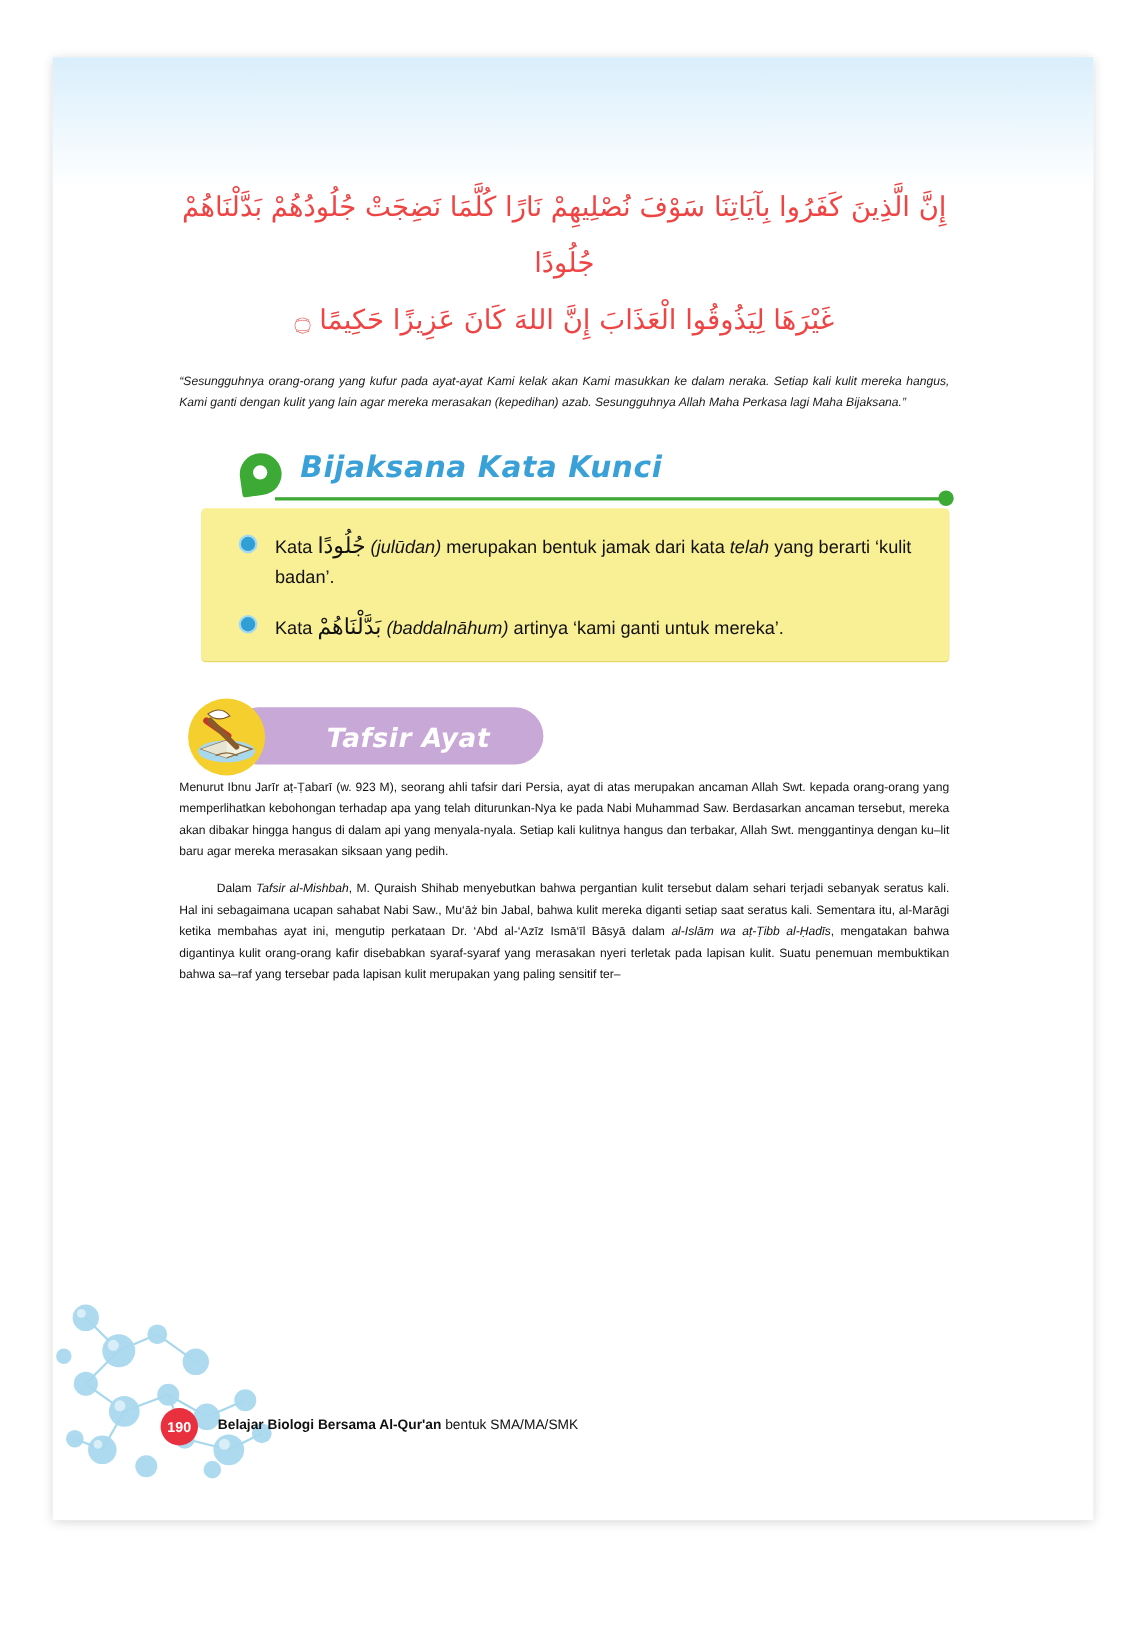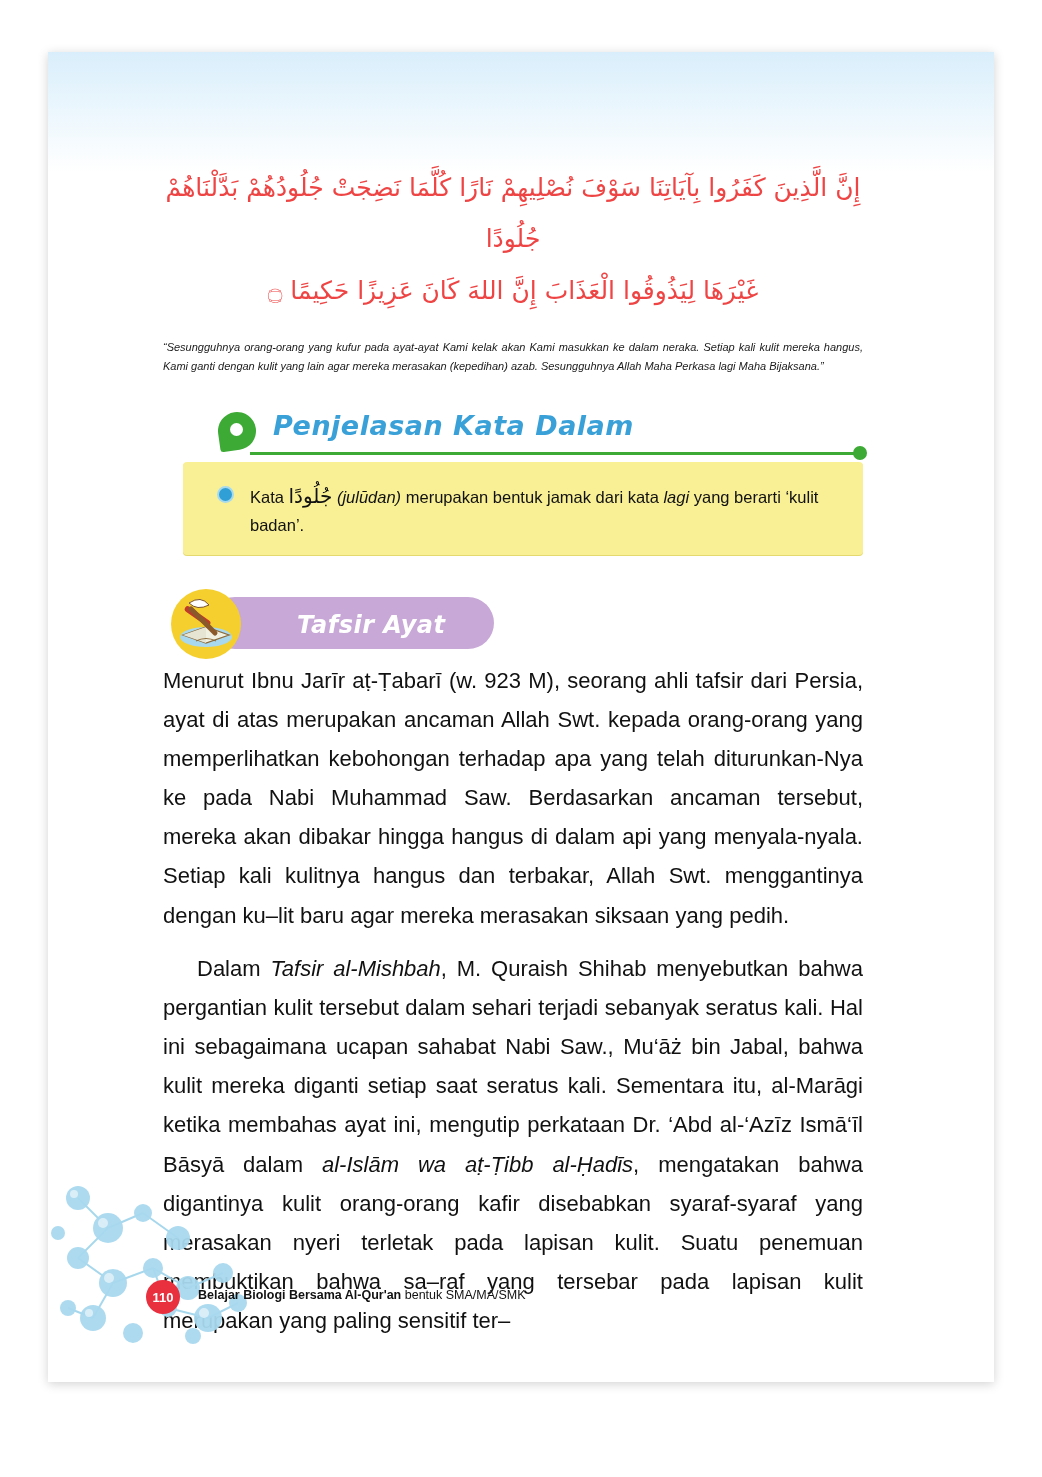--- a/index.html
+++ b/index.html
@@ -156,21 +156,21 @@
     position:absolute;
     left:8px; top:0px;
     width:70px;height:70px;border-radius:50%;
     background:#f4cf2e;
     overflow:hidden;
   }
   .tafsir-circle svg{position:absolute;left:0;top:0;}
 
   
   .body-par{
-    font-size:22px;
+    font-size:11px;
     line-height:1.78;
     color:#111;
     text-align:justify;
     margin-bottom:4px;
   }
   .body-par.indent{ text-indent:34px; margin-top:14px;}
   .body-par i{font-style:italic;}
 
   
   .footer{
@@ -220,28 +220,34 @@
 
     <div class="translation">“Sesungguhnya orang-orang yang kufur pada ayat-ayat Kami kelak akan Kami masukkan ke dalam neraka. Setiap kali kulit mereka hangus, Kami ganti dengan kulit yang lain agar mereka merasakan (kepedihan) azab. Sesungguhnya Allah Maha Perkasa lagi Maha Bijaksana.”</div>
 
     <div class="kata-kunci-head">
       <div class="kk-line"></div>
       <div class="kk-dot-right"></div>
       <div class="kk-pin">
         <div class="drop"></div>
         <div class="hole"></div>
       </div>
-      <div class="kk-title">Penjelasan Kata Dalam</div>
+      <div class="kk-title">Bijaksana Kata Kunci</div>
     </div>
 
     <div class="kata-kunci-box">
       <div class="kk-item">
         <div class="kk-bullet"></div>
         <div class="kk-text">
-          <span>Kata </span><span class="ar">جُلُودًا</span> <i>(julūdan)</i><span> merupakan bentuk jamak dari kata </span><i>lagi</i><span> yang berarti ‘kulit badan’.</span>
+          <span>Kata </span><span class="ar">جُلُودًا</span> <i>(julūdan)</i><span> merupakan bentuk jamak dari kata </span><i>telah</i><span> yang berarti ‘kulit badan’.</span>
+        </div>
+      </div>
+      <div class="kk-item">
+        <div class="kk-bullet"></div>
+        <div class="kk-text">
+          <span>Kata </span><span class="ar">بَدَّلْنَاهُمْ</span> <i>(baddalnāhum)</i><span> artinya ‘kami ganti untuk mereka’.</span>
         </div>
       </div>
     </div>
 
     <div class="tafsir-head">
       <div class="tafsir-pill"></div>
       <div class="tafsir-circle">
         <svg width="70" height="70" viewBox="0 0 70 70">
           <ellipse cx="35" cy="48" rx="26" ry="10" fill="#a8d8ee"></ellipse>
           <path d="M12 46 L35 38 L58 46 L35 54 Z" fill="#f1f1e2" stroke="#8b6a3a" stroke-width="1.2"></path>
@@ -302,18 +308,18 @@
         </g>
         <g fill="#ffffff" opacity="0.55">
           <circle cx="26" cy="36" r="4"></circle>
           <circle cx="55" cy="65" r="5"></circle>
           <circle cx="61" cy="120" r="5"></circle>
           <circle cx="41" cy="155" r="4"></circle>
           <circle cx="156" cy="155" r="5"></circle>
         </g>
       </svg>
     </div>
-    <div class="footer-badge">110</div>
+    <div class="footer-badge">190</div>
     <div class="footer-text">
       <b>Belajar Biologi Bersama Al-Qur'an</b><span> bentuk SMA/MA/SMK</span>
     </div>
   </div>
 </div>
 
 </body></html>

